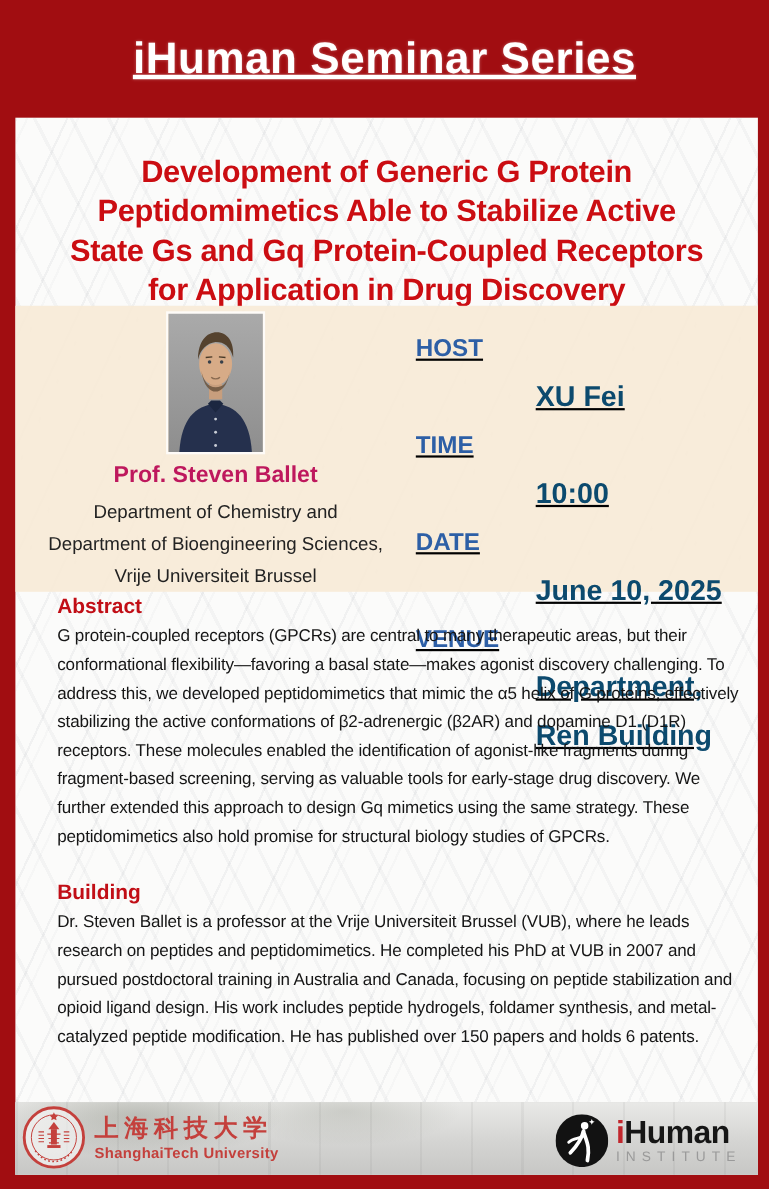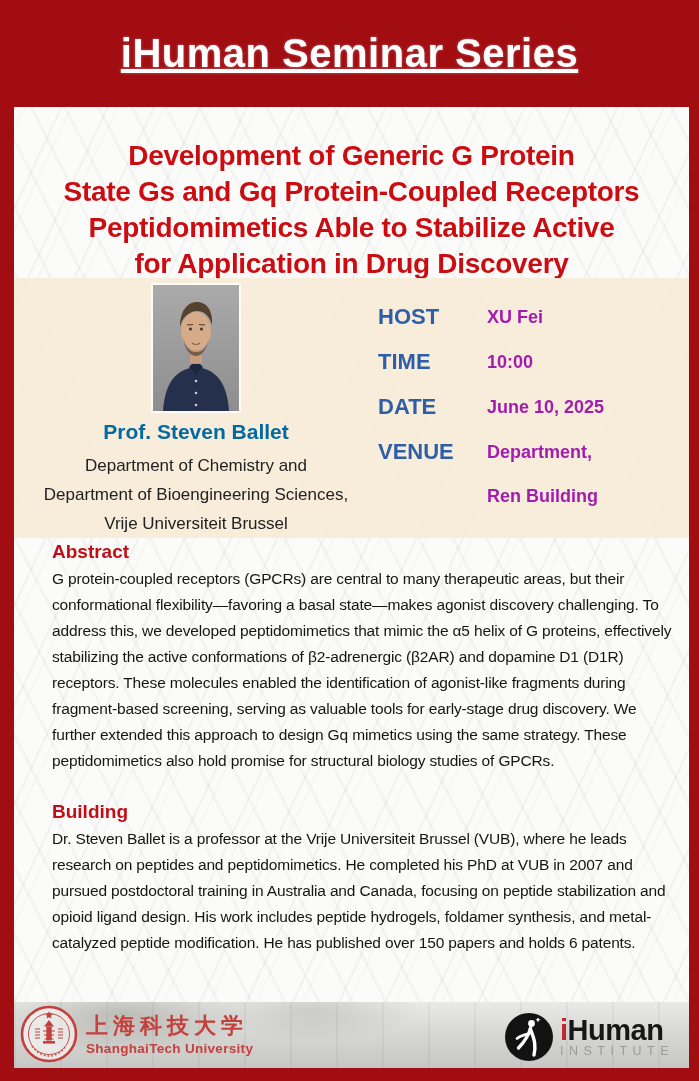--- a/index.html
+++ b/index.html
@@ -44,29 +44,29 @@
   .info-section{
     position:absolute;left:0;top:171px;width:675px;height:260px;
     background:rgba(247,235,215,.93);
     display:flex;box-sizing:border-box;
   }
   .speaker-col{width:364px;text-align:center;}
   .speaker-photo{
     width:86px;height:126px;margin:7px auto 0;display:block;
     box-shadow:0 0 0 2px rgba(255,255,255,.8);
   }
-  .speaker-name{font-size:21px;font-weight:bold;color:#0369a1;margin-top:8px;line-height:26px;}
+  .speaker-name{font-size:21px;font-weight:bold;color:#be185d;margin-top:8px;line-height:26px;}
   .speaker-affil{font-size:17px;color:#222;line-height:29px;margin-top:6px;}
-  .details-col{flex:1;padding-top:27px;box-sizing:border-box;}
+  .details-col{flex:1;padding-top:27px;box-sizing:border-box;text-decoration:underline;}
   .detail-row{display:flex;margin-bottom:21px;}
   .detail-label{
     width:109px;flex:0 0 109px;
     color:var(--label-blue,#2D5FA6);font-size:22px;font-weight:bold;line-height:24px;
   }
-  .detail-value{color:#a21caf;font-size:18px;font-weight:bold;line-height:24px;}
+  .detail-value{color:#0c4a6e;font-size:26px;font-weight:bold;line-height:24px;margin-top:43px;}
   .detail-value-line2{margin-top:20px;}
   
   .text-area{
     position:absolute;left:0;top:431px;width:675px;height:464px;
     padding:0 10px 0 38px;box-sizing:border-box;overflow:hidden;
   }
   .section-heading{
     color:#C10E16;font-size:19px;font-weight:bold;line-height:24px;margin:2px 0;
   }
   .section-heading.bio{margin-top:26px;}
@@ -104,22 +104,22 @@
 <div class="poster">
 
   <div class="header">
     <div class="header-title">iHuman Seminar Series</div>
   </div>
 
   <div class="content">
 
     <div class="title-block">
       <div class="title-line">Development of Generic G Protein</div>
+      <div class="title-line">Peptidomimetics Able to Stabilize Active</div>
       <div class="title-line">State Gs and Gq Protein-Coupled Receptors</div>
-      <div class="title-line">Peptidomimetics Able to Stabilize Active</div>
       <div class="title-line">for Application in Drug Discovery</div>
     </div>
 
     <div class="info-section">
 
       <div class="speaker-col">
         <svg class="speaker-photo" viewBox="0 0 86 126" xmlns="http://www.w3.org/2000/svg">
           <defs>
             <linearGradient id="pbg" x1="0" y1="0" x2="0" y2="1">
               <stop offset="0" stop-color="#aaaaaa"></stop>

